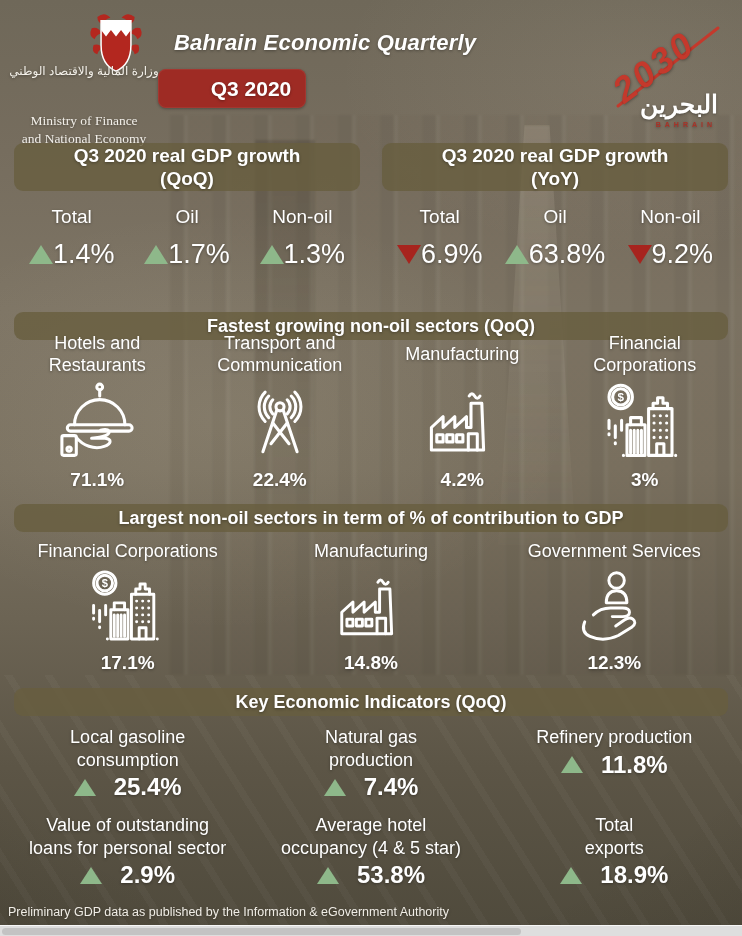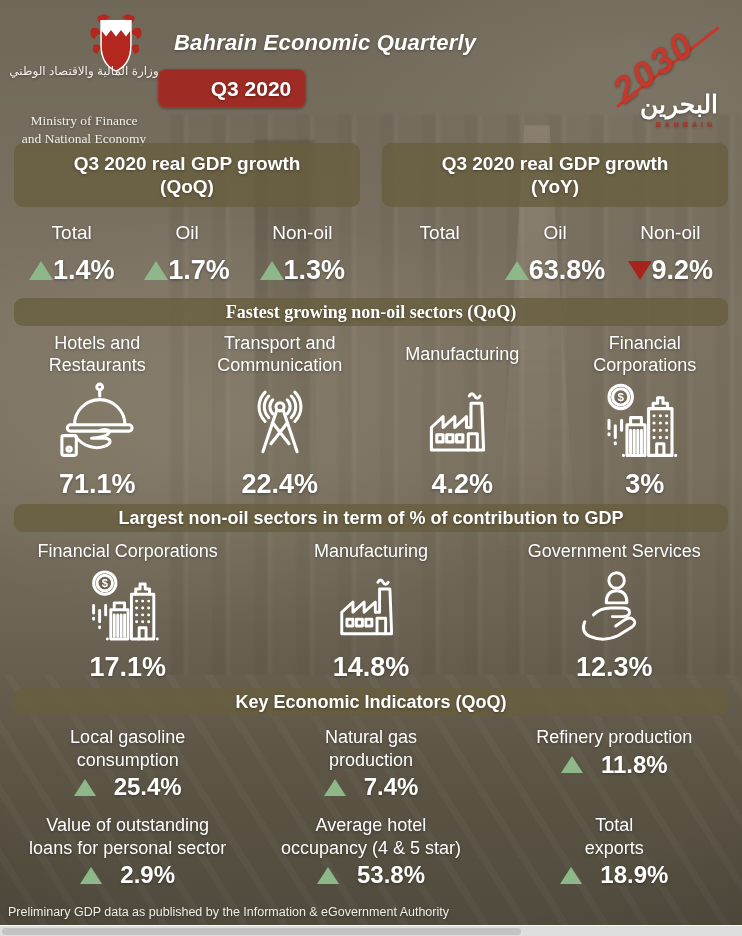--- a/index.html
+++ b/index.html
@@ -42,47 +42,47 @@
     font-size:21px;font-weight:bold;box-shadow:0 1px 3px rgba(0,0,0,.3), inset 0 0 0 1px rgba(255,255,255,.06);padding-left:38px;}
   .vision{position:absolute;right:18px;top:20px;width:128px;height:112px;}
   .v2030{position:absolute;left:12px;top:26px;transform:rotate(-37deg);transform-origin:center;
     color:#c4392c;font-size:36px;font-weight:bold;font-style:italic;letter-spacing:3px;text-shadow:none;}
   .vswoosh{position:absolute;inset:0;}
   .vbahrain{position:absolute;right:6px;top:70px;font-size:25px;font-weight:bold;direction:rtl;}
   .vbahrain-en{position:absolute;right:8px;top:101px;font-size:7px;font-weight:bold;letter-spacing:4px;color:#a93127;text-shadow:none;}
   
   .gdp-row{position:absolute;top:143px;left:14px;width:714px;display:flex;gap:22px;}
   .gdp-panel{width:346px;}
-  .panel-head{height:64px;background:var(--bar);border-radius:9px;display:flex;flex-direction:column;
+  .panel-head{height:48px;background:var(--bar);border-radius:9px;display:flex;flex-direction:column;
     align-items:center;justify-content:center;font-weight:bold;font-size:19px;line-height:1.22;}
   .panel-stats{display:flex;margin-top:15px;}
   .stat{flex:1;display:flex;flex-direction:column;align-items:center;}
   .stat-label{font-size:19px;}
   .stat-value{margin-top:11px;display:flex;align-items:center;justify-content:center;
-    font-size:27px;font-weight:bold;}
+    font-size:27px;font-weight:normal;}
   .tri{width:0;height:0;display:inline-block;text-shadow:none;}
   .tri-up{border-left:12px solid transparent;border-right:12px solid transparent;border-bottom:19px solid var(--green);}
   .tri-down{border-left:12px solid transparent;border-right:12px solid transparent;border-top:19px solid var(--red);}
   
   .bar{position:absolute;left:14px;width:714px;height:28px;background:var(--bar);border-radius:9px;
     display:flex;align-items:center;justify-content:center;font-size:18px;font-weight:bold;}
-  #bar-fastest{top:298px;font-family:Liberation Serif, serif;}
+  #bar-fastest{top:312px;}
   #bar-largest{top:504px;}
   #bar-kpi{top:688px;}
   
   .sectors{position:absolute;left:6px;width:730px;display:flex;}
   #sectors-fastest{top:332px;justify-content:space-between;}
   #sectors-largest{top:539px;}
   .sector{flex:1;display:flex;flex-direction:column;align-items:center;}
   .sector-name{font-size:18px;text-align:center;line-height:1.22;height:46px;display:flex;
     flex-direction:column;justify-content:center;}
   .sector-name-1line{height:26px;}
   .sector-icon svg{width:90px;height:90px;display:block;}
   #sectors-largest .sector-icon svg{width:86px;height:86px;}
-  .sector-value{font-size:27px;font-weight:bold;margin-top:1px;}
+  .sector-value{font-size:19px;font-weight:bold;margin-top:1px;}
   
   .kpis{position:absolute;top:726px;left:6px;width:730px;}
   .kpi-row{display:flex;}
   .kpi-row + .kpi-row{margin-top:13px;}
   .kpi{flex:1;display:flex;flex-direction:column;align-items:center;}
   .kpi-label{font-size:18px;text-align:center;line-height:1.25;}
   .kpi-value{display:flex;align-items:center;gap:18px;font-size:24px;font-weight:bold;margin-top:2px;}
   .kpi .tri-up{border-left-width:11px;border-right-width:11px;border-bottom-width:17px;}
   
   .footnote{position:absolute;left:8px;bottom:17px;font-size:12.5px;color:#f0ede6;}
@@ -162,20 +162,24 @@
     </div>
 
     <div class="gdp-panel">
       <div class="panel-head">
         <div>Q3 2020 real GDP growth</div>
         <div>(YoY)</div>
       </div>
       <div class="panel-stats">
         <div class="stat">
           <div class="stat-label">Total</div>
+          <div class="stat-value">
+            <span class="tri tri-down"></span>
+            <span>6.9%</span>
+          </div>
         </div>
         <div class="stat">
           <div class="stat-label">Oil</div>
           <div class="stat-value">
             <span class="tri tri-up"></span>
             <span>63.8%</span>
           </div>
         </div>
         <div class="stat">
           <div class="stat-label">Non-oil</div>

